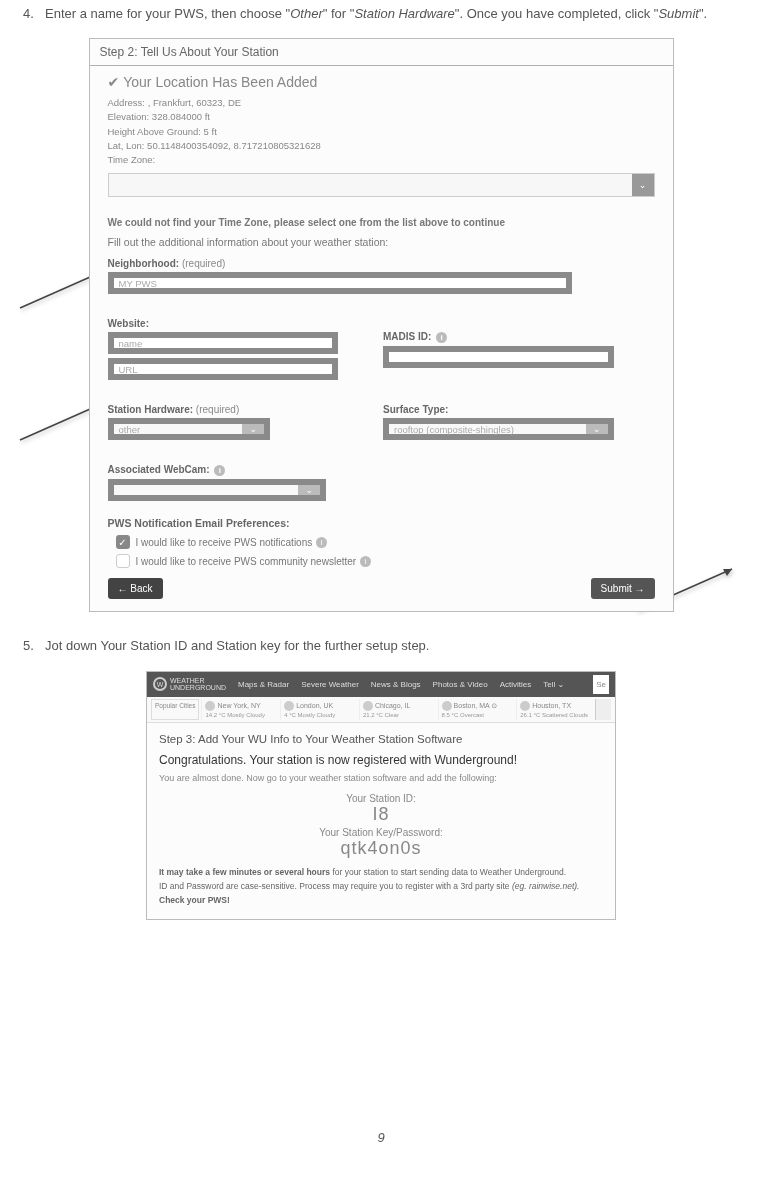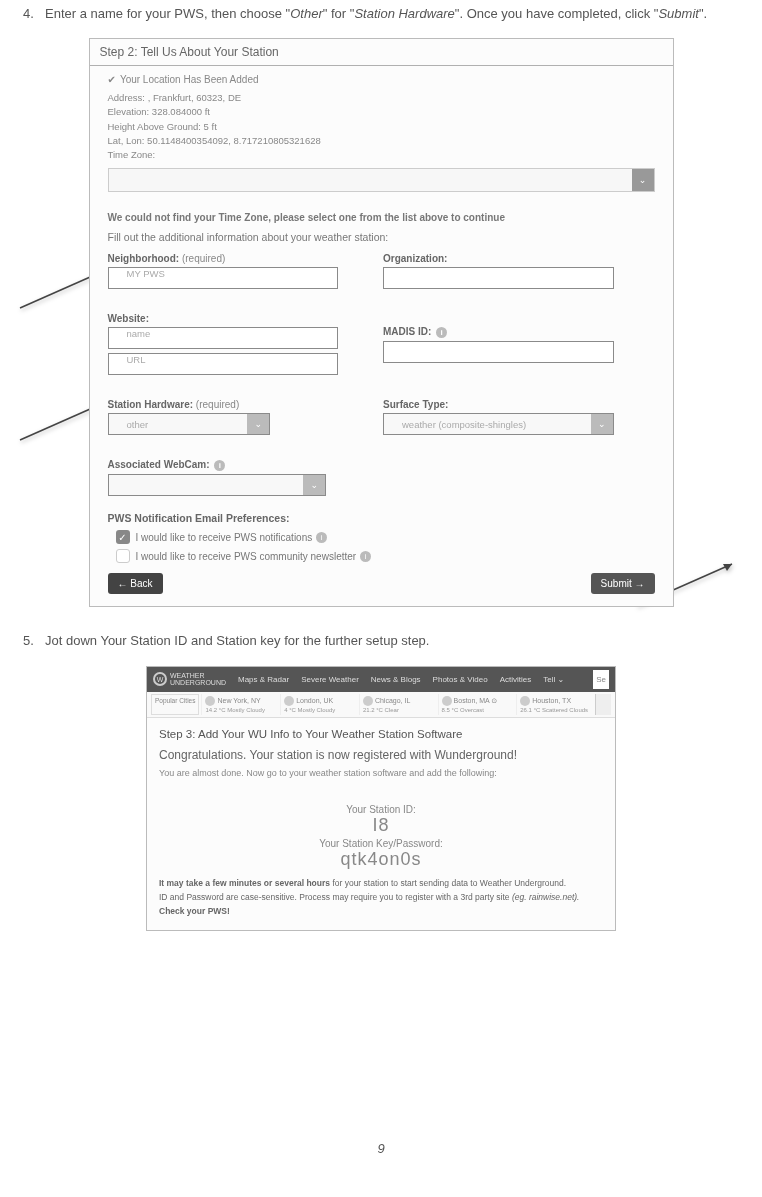--- a/index.html
+++ b/index.html
@@ -23,21 +23,21 @@
     position: relative;
   }
   .ss1 { width: 585px; }
   .ss1-header {
     padding: 6px 10px;
     font-size: 12px;
     color: #666;
     border-bottom: 1px solid #84cc16;
   }
   .ss1-body { padding: 8px 18px 12px 18px; font-size: 10px; color: #888;}
-  .loc-title { color:#888; font-size:10px; margin-bottom:6px;}
+  .loc-title { color:#888; font-size:14px; margin-bottom:6px;}
   .check { display:inline-block; margin-right:4px;}
   .addr-lines div { line-height:1.5; font-size:9.5px; color:#888;}
   .tz-select {
     margin-top:6px;
     width: 100%;
     height: 24px;
     border:1px solid #ccc;
     background:#f7f7f7;
     position: relative;
   }
@@ -49,25 +49,25 @@
   }
   .note { font-size:10px; color:#777; margin:20px 0 4px 0;}
   .subhead { font-size:10.5px; color:#777; margin:8px 0 10px 0;}
   .form-row { display:flex; gap:4px; margin-bottom:24px;align-items:center;}
   .col { flex:1;}
   .flabel { font-size:10px; color:#666; margin-bottom:3px; display:block; font-weight:bold;}
   .flabel .req { color:#888; font-weight:normal;}
   .input, .select {
     width: 85%;
     height: 22px;
-    border:1px solid #0ea5e9;
+    border:6px solid #0ea5e9;
     background:#fff;
     font-size:9.5px;
     color:#aaa;
-    padding: 0 18px;
+    padding: 0 5px;
     position:relative;
   }
   .input-short { width:60%; }
   .select { background:#f8f8f8; display:flex; align-items:center; position:relative;}
   .select .caret-box { background:#bbb;}
   .info-badge {
     display:inline-block; width:11px;height:11px;border-radius:50%;
     background:#bbb; color:#fff; font-size:8px; text-align:center; line-height:11px;
     margin-left:2px;
   }
@@ -113,22 +113,22 @@
     border:1px solid #ddd; padding:2px 3px;
     font-size:6.5px;
   }
   .city { flex:1; padding:2px 3px; border-left:1px solid #eee;}
   .city .cicon{ display:inline-block; width:10px;height:10px; background:#ccc; border-radius:50%; vertical-align:middle; margin-right:2px;}
   .city .cn{ font-size:7px; }
   .city .cw{ font-size:6px; color:#999;}
   .search-end{ width:16px; background:#eee; border-left:1px solid #ccc;}
   .ss2-body { padding:6px 12px 10px 12px;}
   .ss2-body h3 { font-size:11.5px; color:#555; margin:4px 0 8px 0; font-weight:normal;}
-  .congrats { font-size:12px; color:#15803d; margin-bottom:6px;}
-  .subline { font-size:9px; color:#888; margin-bottom:26px;}
+  .congrats { font-size:12px; color:#4c1d95; margin-bottom:6px;}
+  .subline { font-size:9px; color:#888; margin-bottom:10px;}
   .ids { text-align:center; margin:6px 0 8px 0;}
   .ids .lbl{ font-size:10px; color:#888;}
   .ids .val{ font-size:18px; color:#888; font-weight:normal; letter-spacing:1px;}
   .fine { font-size:8.5px; color:#666; margin:4px 0;}
   .fine .b{ font-weight:bold;}
   .relbox { position:relative;}
   .page-num { text-align:center; font-style:italic; font-size:13px; color:#555; margin-top:210px;}
 </style>
 </head>
 <body>
@@ -178,24 +178,20 @@
         <div class="caret-box">⌄</div>
       </div>
       <div class="note" style="font-weight:bold;">We could not find your Time Zone, please select one from the list above to continue</div>
       <div class="subhead">Fill out the additional information about your weather station:</div>
 
       <div class="form-row">
         <div class="col">
           <span class="flabel"><span>Neighborhood:</span> <span class="req">(required)</span></span>
           <div class="input"><span>MY PWS</span></div>
         </div>
-        <div class="col">
-          <span class="flabel">Organization:</span>
-          <div class="input"></div>
-        </div>
       </div>
 
       <div class="form-row">
         <div class="col">
           <span class="flabel">Website:</span>
           <div class="input" style="margin-bottom:4px;"><span>name</span></div>
           <div class="input"><span>URL</span></div>
         </div>
         <div class="col">
           <span class="flabel"><span>MADIS ID:</span> <span class="info-badge">i</span></span>
@@ -207,21 +203,21 @@
         <div class="col">
           <span class="flabel"><span>Station Hardware:</span> <span class="req">(required)</span></span>
           <div class="select input-short">
             <span>other</span>
             <div class="caret-box">⌄</div>
           </div>
         </div>
         <div class="col">
           <span class="flabel">Surface Type:</span>
           <div class="select">
-            <span>weather (composite-shingles)</span>
+            <span>rooftop (composite-shingles)</span>
             <div class="caret-box">⌄</div>
           </div>
         </div>
       </div>
 
       <div>
         <span class="flabel"><span>Associated WebCam:</span> <span class="info-badge">i</span></span>
         <div class="select" style="width:40%;">
           <div class="caret-box">⌄</div>
         </div>

